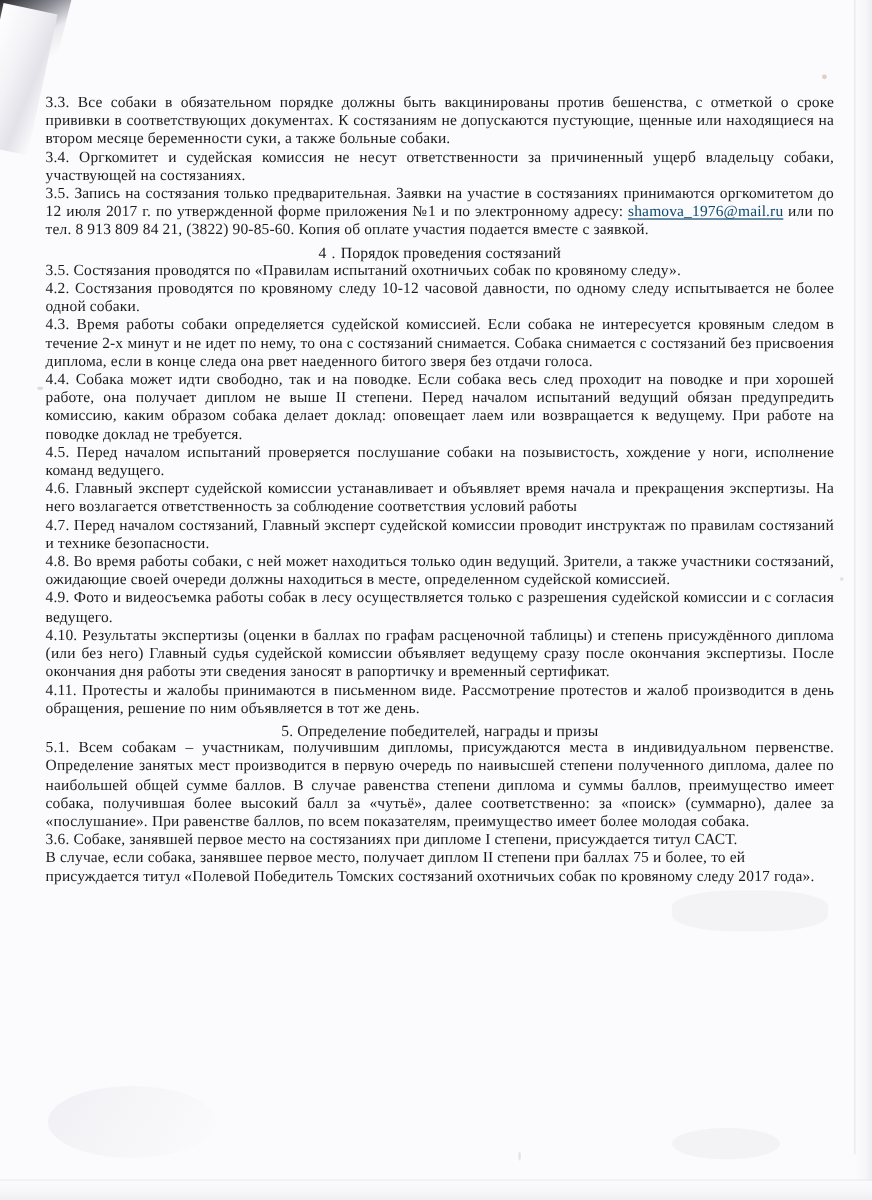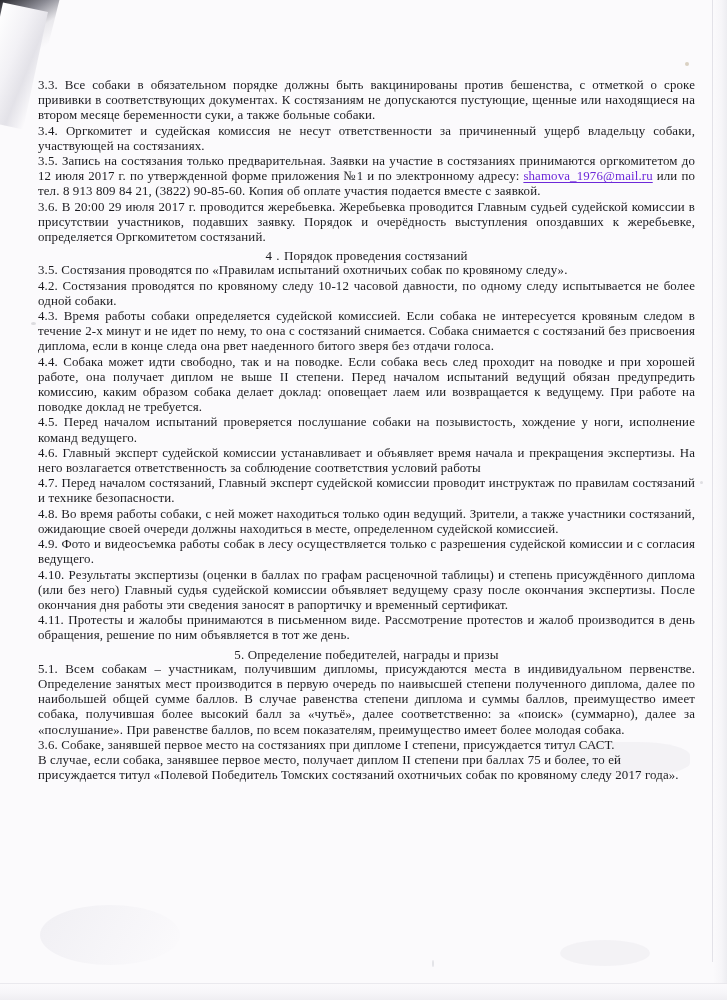--- a/index.html
+++ b/index.html
@@ -124,21 +124,21 @@
     font-size: 13px;
     line-height: 15.2px;
     letter-spacing: .01em;
     color: #1b1b1f;
   }
   .gap-before { margin-top: 3px; }
   .gap-after  { margin-bottom: 3px; }
   .email {
     text-decoration: underline;
     text-underline-offset: 2px;
-    color: #6d28d9;
+    color: #0c4a6e;
   }
   .numgap { letter-spacing: .34em; }
 </style>
 </head>
 <body>
 
 <div id="page">
 
   <div class="corner-fold"></div>
   <div class="corner-fold-2"></div>
@@ -156,21 +156,20 @@
 
   <div class="sheet">
 
     <p class="para">3.3. Все собаки в обязательном порядке должны быть вакцинированы против бешенства, с отметкой о сроке прививки в соответствующих документах. К состязаниям не допускаются пустующие, щенные или находящиеся на втором месяце беременности суки, а также больные собаки.</p>
 
 
     <p class="para">3.4. Оргкомитет и судейская  комиссия не несут ответственности за причиненный ущерб владельцу собаки, участвующей на состязаниях.</p>
 
     <p class="para"><span>3.5. Запись на состязания только предварительная. Заявки на участие в состязаниях принимаются оргкомитетом до 12 июля 2017 г. по утвержденной форме приложения №1 и по электронному адресу: </span><a class="email" href="#">shamova_1976@mail.ru</a><span>  или по тел. 8 913 809 84 21, (3822) 90-85-60. Копия об оплате участия подается вместе с заявкой.</span></p>
 
-    <p class="para">3.6. В 20:00 29 июля 2017 г. проводится жеребьевка. Жеребьевка проводится Главным судьей судейской комиссии в присутствии участников, подавших заявку. Порядок и очерёдность выступления опоздавших к жеребьевке, определяется Оргкомитетом состязаний.</p>
 
     <p class="heading gap-before"><span class="numgap">4.</span><span>Порядок проведения состязаний</span></p>
 
     <p class="para">3.5. Состязания проводятся по «Правилам испытаний охотничьих собак по кровяному следу».</p>
     <p class="para">4.2. Состязания проводятся по кровяному следу 10-12 часовой давности, по одному следу испытывается не более одной собаки.</p>
     <p class="para">4.3. Время работы собаки определяется судейской комиссией. Если собака не интересуется кровяным следом в течение 2-х минут и не идет по нему, то она с состязаний снимается. Собака снимается с состязаний без присвоения диплома, если в конце следа она рвет наеденного битого зверя без отдачи голоса.</p>
     <p class="para">4.4. Собака может идти свободно, так и на поводке. Если собака весь след проходит на поводке и при хорошей работе, она получает диплом не выше II степени. Перед началом испытаний ведущий обязан предупредить комиссию, каким образом собака делает доклад: оповещает лаем или возвращается к ведущему.  При работе на поводке доклад не требуется.</p>
     <p class="para">4.5. Перед началом испытаний проверяется послушание собаки на позывистость, хождение у ноги, исполнение команд ведущего.</p>
     <p class="para">4.6. Главный эксперт судейской комиссии устанавливает и объявляет время начала и прекращения экспертизы. На него возлагается ответственность за соблюдение соответствия условий работы</p>
     <p class="para">4.7. Перед началом состязаний, Главный эксперт судейской комиссии проводит инструктаж по правилам состязаний и технике безопасности.</p>

